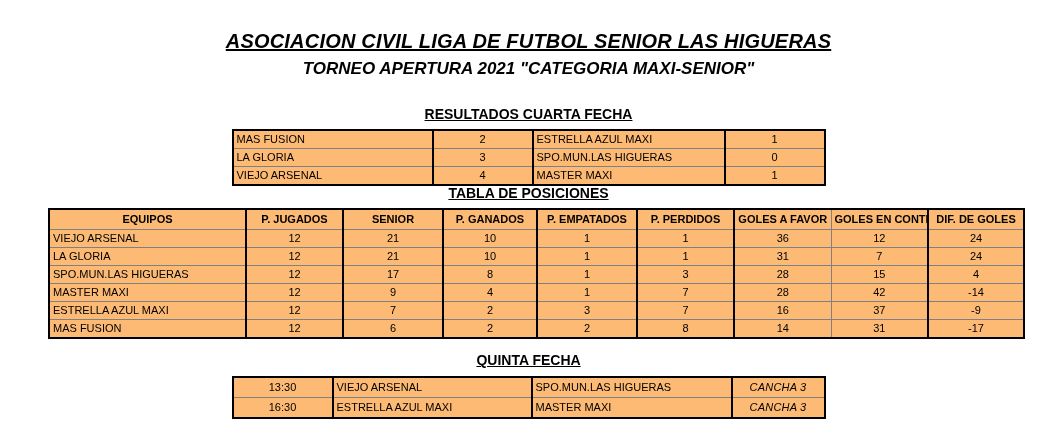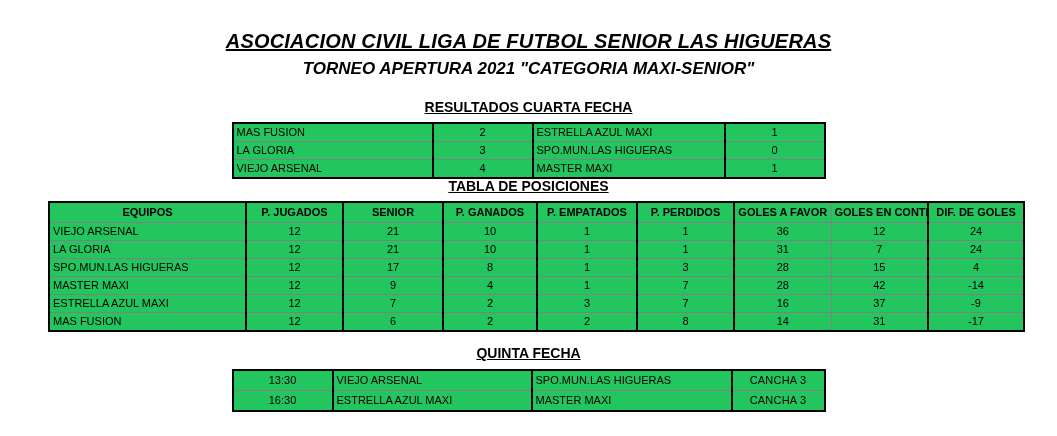--- a/index.html
+++ b/index.html
@@ -41,30 +41,30 @@
   }
 
   
   .section-heading {
     text-align: center;
     font-size: 14px;
     font-weight: bold;
     text-decoration: underline;
     line-height: 1.1;
   }
-  #heading-resultados { margin-top: 21px; }
+  #heading-resultados { margin-top: 28px; }
   #heading-tabla      { }
   #heading-quinta     { margin-top: 14px; }
 
   
   table.sheet {
     border-collapse: collapse;
     table-layout: fixed;
     font-size: 11px;
-    background: #22c55e;
+    background: #fdba74;
   }
   table.sheet td, table.sheet th {
     border: 1px solid #808080;
     padding: 0 3px;
     height: 17px;
     line-height: 17px;
     overflow: hidden;
     white-space: nowrap;
     font-weight: normal;
     vertical-align: middle;
@@ -127,20 +127,21 @@
   #table-fixtures { width: 592px; }
   #table-fixtures col.c-time  { width: 100px; }
   #table-fixtures col.c-home  { width: 199px; }
   #table-fixtures col.c-away  { width: 200px; }
   #table-fixtures col.c-field { width: 93px; }
   #table-fixtures td { height: 19px; line-height: 19px; }
 
   .cancha-cell {
     text-align: center;
     letter-spacing: 0.2px;
+    font-style: italic;
   }
 </style>
 </head>
 <body>
 
 <div class="title-block">
   <div class="main-title">ASOCIACION CIVIL LIGA DE FUTBOL SENIOR LAS HIGUERAS</div>
   <div class="sub-title">TORNEO APERTURA 2021 "CATEGORIA MAXI-SENIOR"</div>
 </div>
 

